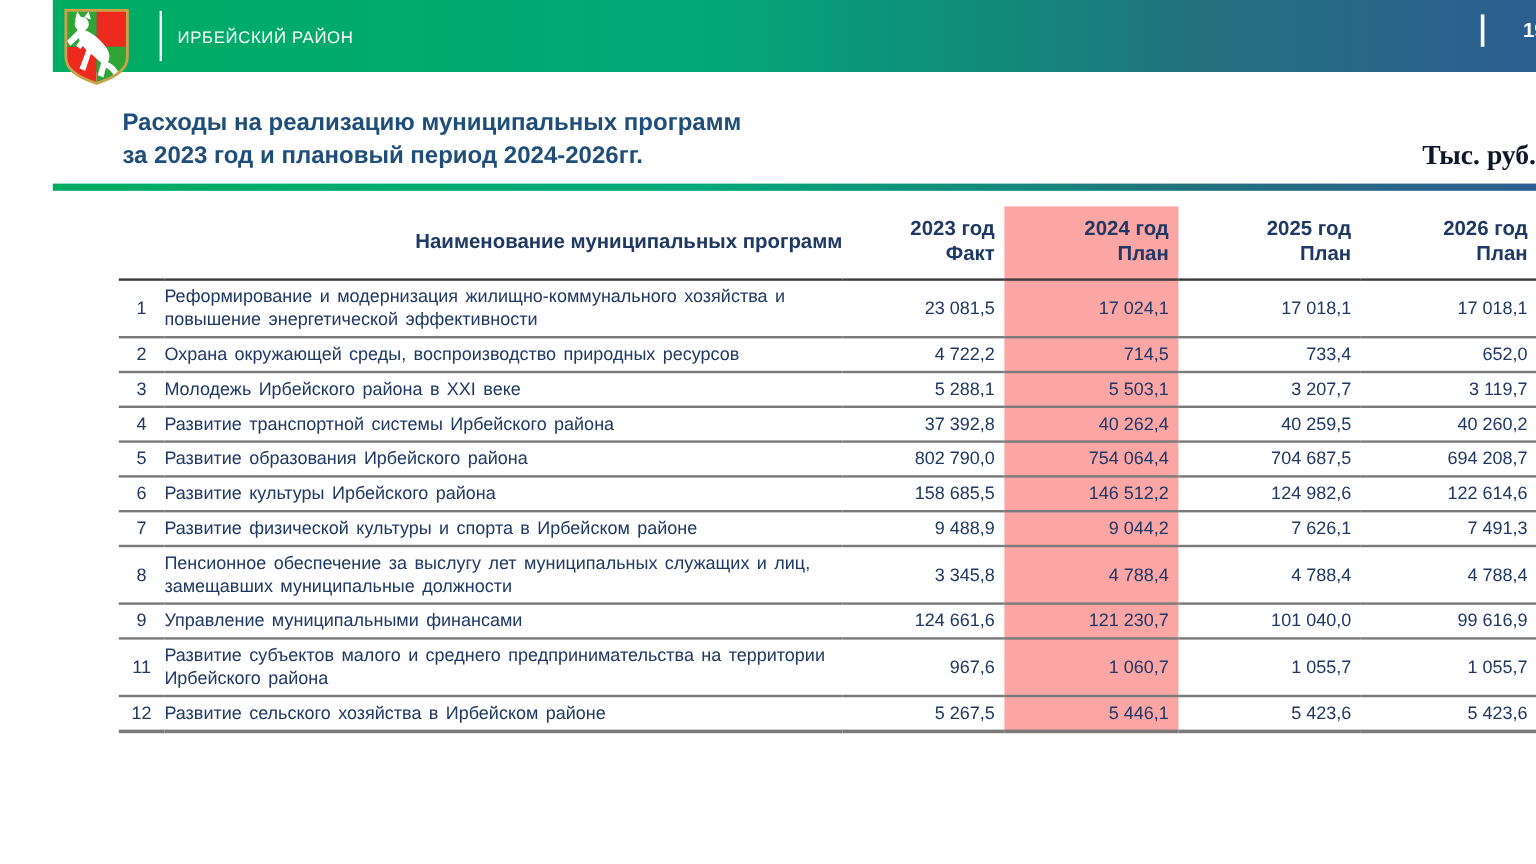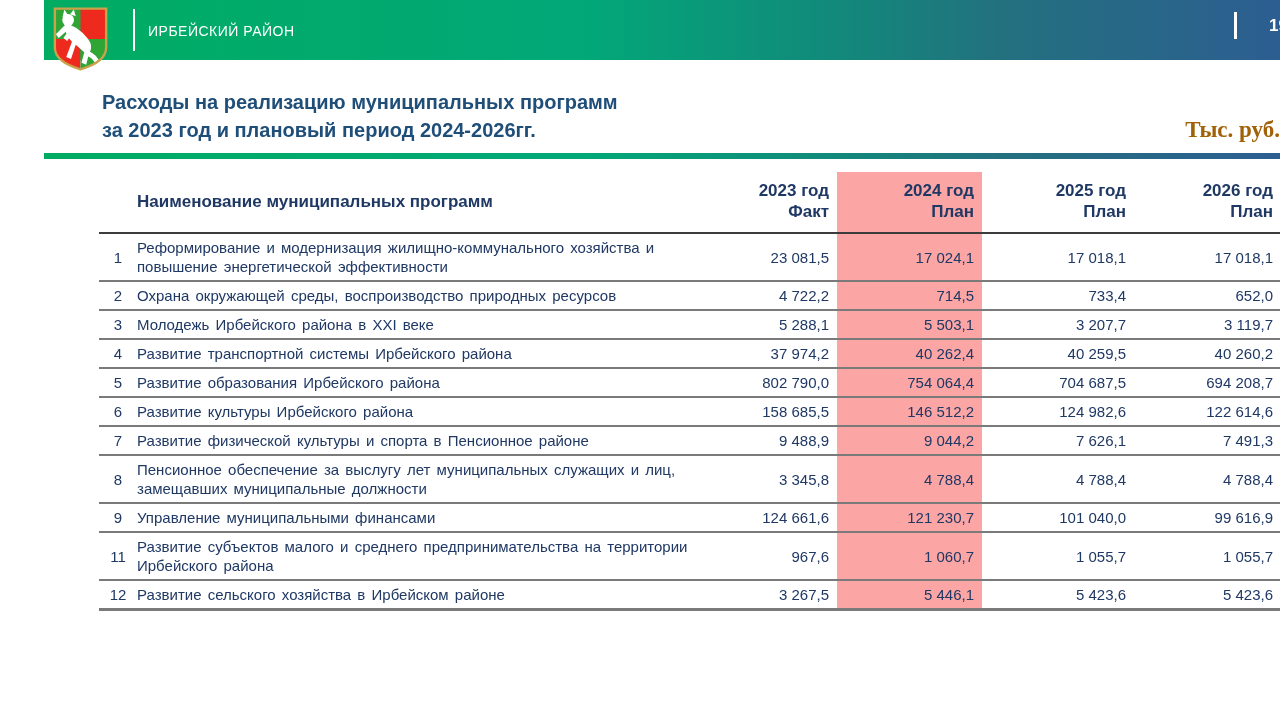--- a/index.html
+++ b/index.html
@@ -14,33 +14,33 @@
   .banner-sep { position:absolute; left:89px; top:9px; width:2px; height:42px; background:#ffffff; }
   .district { position:absolute; left:104px; top:23px; color:#ffffff; font-size:14px;
               letter-spacing:0.5px; font-weight:400; }
   .page-sep { position:absolute; right:87px; top:12px; width:3px; height:27px; background:#ffffff; }
   .page-num { position:absolute; right:36px; top:16px; color:#ffffff; font-size:17px; font-weight:bold; }
 
   
   .title-row { display:flex; justify-content:space-between; align-items:flex-end;
                padding:28px 44px 0 58px; }
   .slide-title { color:#1F4E79; font-weight:bold; font-size:20px; line-height:28px; }
-  .units { color:#a16207; font-family:"Liberation Serif", serif; font-weight:bold;
+  .units { color:#0f172a; font-family:"Liberation Serif", serif; font-weight:bold;
            font-size:23px; padding-bottom:1px; }
 
   
   .rule { width:100%; height:6px; margin-top:9px;
           background:linear-gradient(90deg,#00AC62 0%,#02A878 42%,#12897B 62%,#23707F 75%,#2E5B94 100%); }
 
   
   table { width:1182px; margin:13px 0 0 55px; border-collapse:collapse;
           color:#1F3864; table-layout:fixed; }
   td { vertical-align:middle; }
   thead td { font-weight:bold; font-size:17px; line-height:21px; padding:8px 0 10px 0; }
-  thead .name-h { text-align:left; }
+  thead .name-h { text-align:right; }
   thead .val-h { text-align:right; padding-right:8px; }
   tbody tr { border-top:2px solid #7a7a7a; }
   thead tr { border-bottom:2px solid #3c3c3c; }
   table { border-bottom:3px solid #7a7a7a; }
   tbody td { font-size:15px; line-height:19px; padding:4px 0; }
   tbody td.num { text-align:center; }
   tbody td.name { text-align:left; word-spacing:2px; padding-right:14px; }
   tbody td.val { text-align:right; padding-right:8px; white-space:nowrap; }
   .hl { background:#fca5a5; }
 </style>
@@ -142,21 +142,21 @@
           <td class="num">3</td>
           <td class="name">Молодежь Ирбейского района в XXI веке</td>
           <td class="val">5 288,1</td>
           <td class="val hl">5 503,1</td>
           <td class="val">3 207,7</td>
           <td class="val">3 119,7</td>
         </tr>
         <tr>
           <td class="num">4</td>
           <td class="name">Развитие транспортной системы Ирбейского района</td>
-          <td class="val">37 974,2</td>
+          <td class="val">37 392,8</td>
           <td class="val hl">40 262,4</td>
           <td class="val">40 259,5</td>
           <td class="val">40 260,2</td>
         </tr>
         <tr>
           <td class="num">5</td>
           <td class="name">Развитие образования Ирбейского района</td>
           <td class="val">802 790,0</td>
           <td class="val hl">754 064,4</td>
           <td class="val">704 687,5</td>
@@ -165,21 +165,21 @@
         <tr>
           <td class="num">6</td>
           <td class="name">Развитие культуры Ирбейского района</td>
           <td class="val">158 685,5</td>
           <td class="val hl">146 512,2</td>
           <td class="val">124 982,6</td>
           <td class="val">122 614,6</td>
         </tr>
         <tr>
           <td class="num">7</td>
-          <td class="name">Развитие физической культуры и спорта в Пенсионное районе</td>
+          <td class="name">Развитие физической культуры и спорта в Ирбейском районе</td>
           <td class="val">9 488,9</td>
           <td class="val hl">9 044,2</td>
           <td class="val">7 626,1</td>
           <td class="val">7 491,3</td>
         </tr>
         <tr>
           <td class="num">8</td>
           <td class="name">Пенсионное обеспечение за выслугу лет муниципальных служащих и лиц, замещавших муниципальные должности</td>
           <td class="val">3 345,8</td>
           <td class="val hl">4 788,4</td>
@@ -198,21 +198,21 @@
           <td class="num">11</td>
           <td class="name">Развитие субъектов малого и среднего предпринимательства на территории Ирбейского района</td>
           <td class="val">967,6</td>
           <td class="val hl">1 060,7</td>
           <td class="val">1 055,7</td>
           <td class="val">1 055,7</td>
         </tr>
         <tr>
           <td class="num">12</td>
           <td class="name">Развитие сельского хозяйства в Ирбейском районе</td>
-          <td class="val">3 267,5</td>
+          <td class="val">5 267,5</td>
           <td class="val hl">5 446,1</td>
           <td class="val">5 423,6</td>
           <td class="val">5 423,6</td>
         </tr>
       </tbody>
   </table>
 
 </div>
 
 </body></html>

